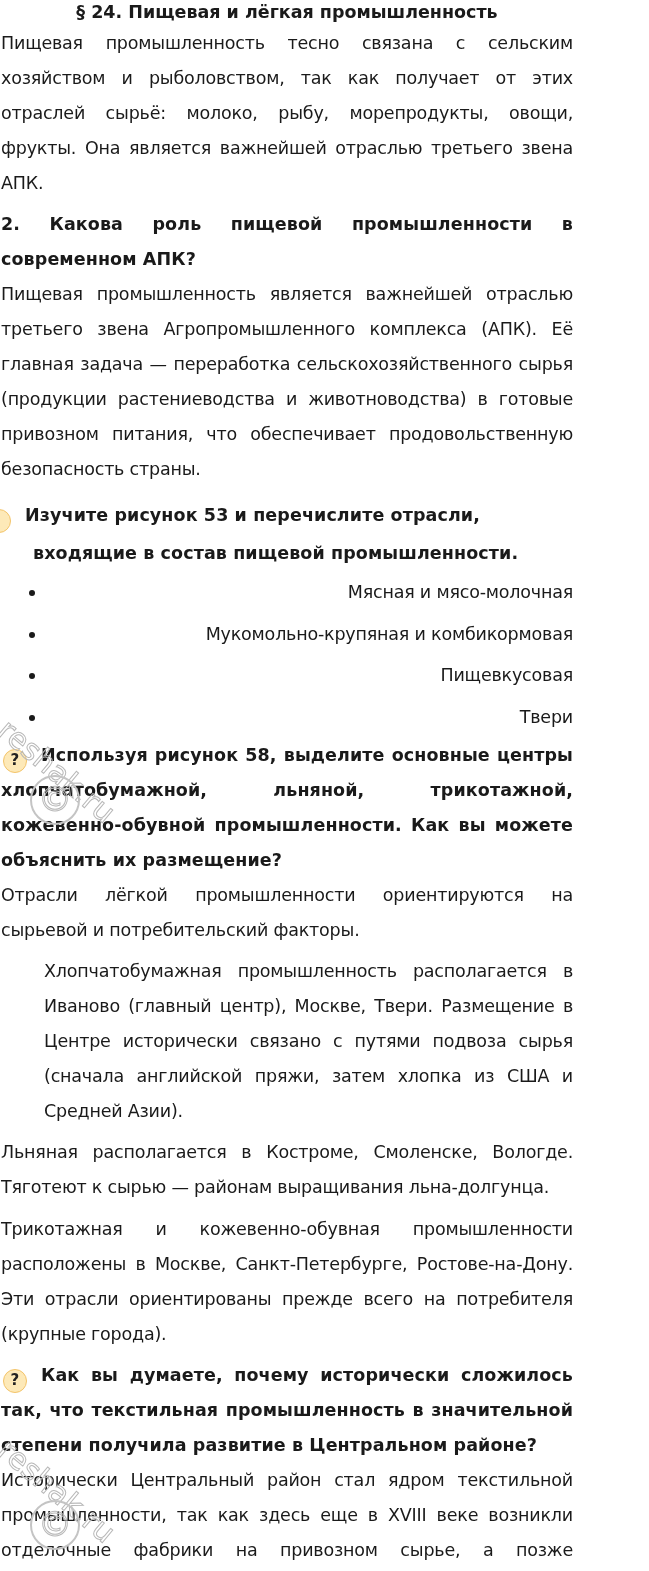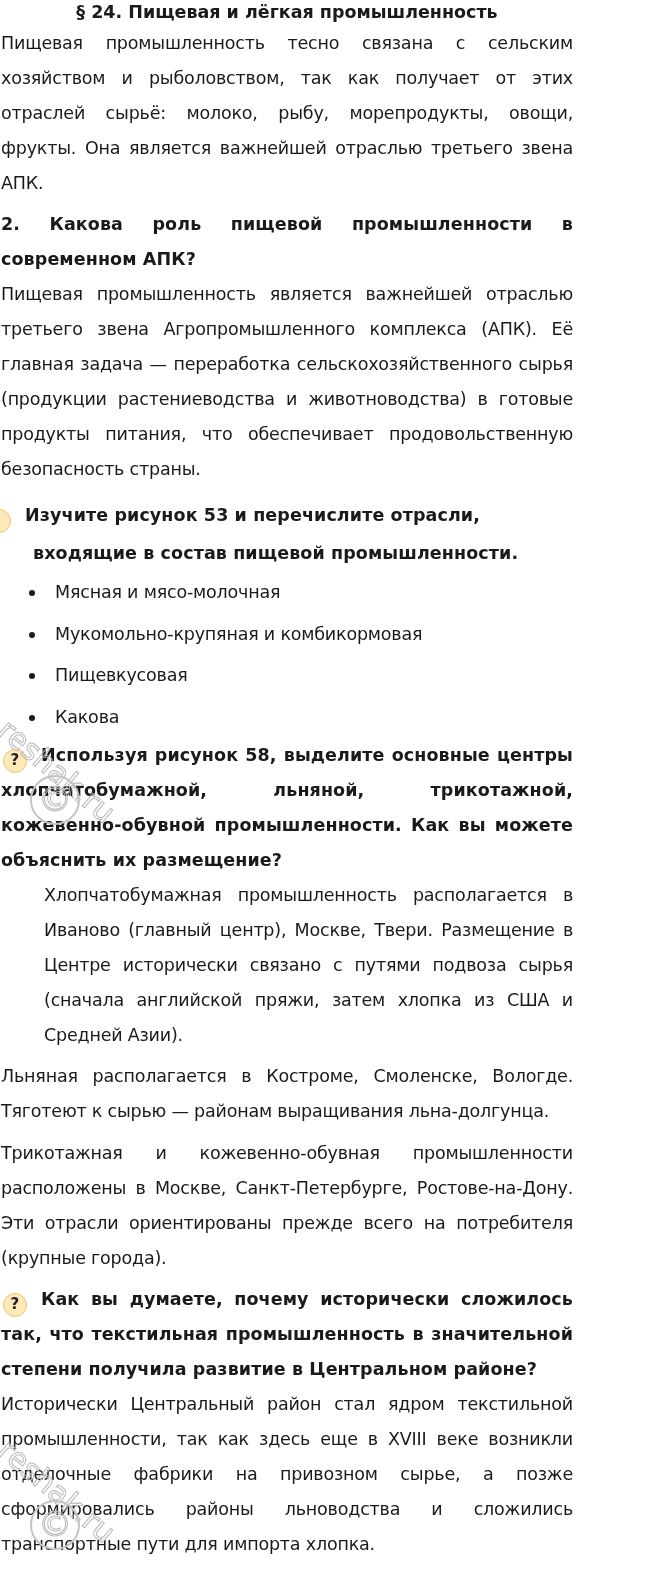--- a/index.html
+++ b/index.html
@@ -55,20 +55,21 @@
     margin: 0 14px 0 2px;
   }
   .indented { padding-left: 50px; text-indent: -48px; }
   ul.bul { list-style: none; margin: 0; padding: 0 0 0 26px; }
   ul.bul li {
     font-size: 17.5px;
     line-height: 41.5px;
     position: relative;
     padding-left: 28px;
     letter-spacing: -0.2px;
+    text-align: right;
   }
   ul.bul li::before {
     content: "";
     position: absolute;
     left: 2px;
     top: 18px;
     width: 6px; height: 6px;
     border-radius: 50%;
     background: #1a1a1a;
   }
@@ -104,35 +105,36 @@
 <div class="page">
 
   <h1 class="title">§ 24. Пищевая и лёгкая промышленность</h1>
 
   <div class="block">
     <p class="p">Пищевая промышленность тесно связана с сельским хозяйством и рыболовством, так как получает от этих отраслей сырьё: молоко, рыбу, морепродукты, овощи, фрукты. Она является важнейшей отраслью третьего звена АПК.</p>
   </div>
 
   <div class="block">
     <p class="q">2. Какова роль пищевой промышленности в современном АПК?</p>
-    <p class="p">Пищевая промышленность является важнейшей отраслью третьего звена Агропромышленного комплекса (АПК). Её главная задача — переработка сельскохозяйственного сырья (продукции растениеводства и животноводства) в готовые продукты питания, что обеспечивает продовольственную безопасность страны.</p>
+    <p class="p">Пищевая промышленность является важнейшей отраслью третьего звена Агропромышленного комплекса (АПК). Её главная задача — переработка сельскохозяйственного сырья (продукции растениеводства и животноводства) в готовые привозном питания, что обеспечивает продовольственную безопасность страны.</p>
   </div>
 
   <div class="block" style="margin-bottom:0;">
     <p class="q indented" style="padding-left:32px;text-indent:-48px;text-align:left;line-height:38px;padding-top:3px;"><span class="qicon">?</span><span>Изучите рисунок 53 и перечислите отрасли, входящие в состав пищевой промышленности.</span></p>
     <ul class="bul">
       <li>Мясная и мясо-молочная</li>
       <li>Мукомольно-крупяная и комбикормовая</li>
       <li>Пищевкусовая</li>
-      <li>Какова</li>
+      <li>Твери</li>
     </ul>
   </div>
 
   <div class="block">
     <p class="q"><span class="qicon">?</span><span>Используя рисунок 58, выделите основные центры хлопчатобумажной, льняной, трикотажной, кожевенно-обувной промышленности. Как вы можете объяснить их размещение?</span></p>
+    <p class="p" style="margin-bottom:6px;">Отрасли лёгкой промышленности ориентируются на сырьевой и потребительский факторы.</p>
     <p class="p" style="margin-bottom:6px;margin-left:43px;">Хлопчатобумажная промышленность располагается в Иваново (главный центр), Москве, Твери. Размещение в Центре исторически связано с путями подвоза сырья (сначала английской пряжи, затем хлопка из США и Средней Азии).</p>
     <p class="p" style="margin-bottom:7px;">Льняная располагается в Костроме, Смоленске, Вологде. Тяготеют к сырью — районам выращивания льна-долгунца.</p>
     <p class="p">Трикотажная и кожевенно-обувная промышленности расположены в Москве, Санкт-Петербурге, Ростове-на-Дону. Эти отрасли ориентированы прежде всего на потребителя (крупные города).</p>
   </div>
 
   <div class="block">
     <p class="q"><span class="qicon">?</span><span>Как вы думаете, почему исторически сложилось так, что текстильная промышленность в значительной степени получила развитие в Центральном районе?</span></p>
     <p class="p">Исторически Центральный район стал ядром текстильной промышленности, так как здесь еще в XVIII веке возникли отделочные фабрики на привозном сырье, а позже сформировались районы льноводства и сложились транспортные пути для импорта хлопка.</p>
   </div>
 </div>

